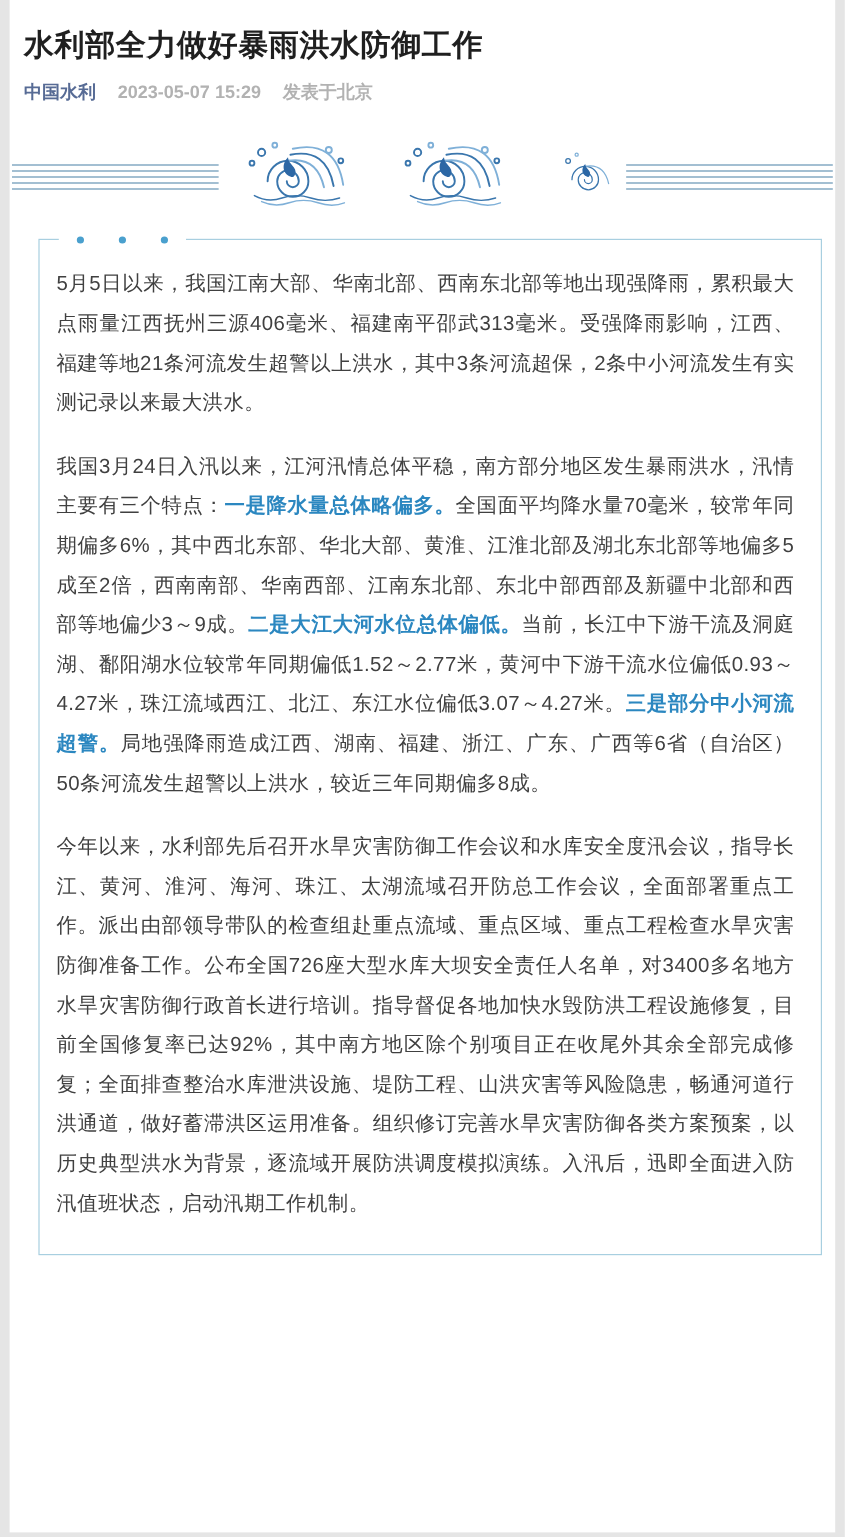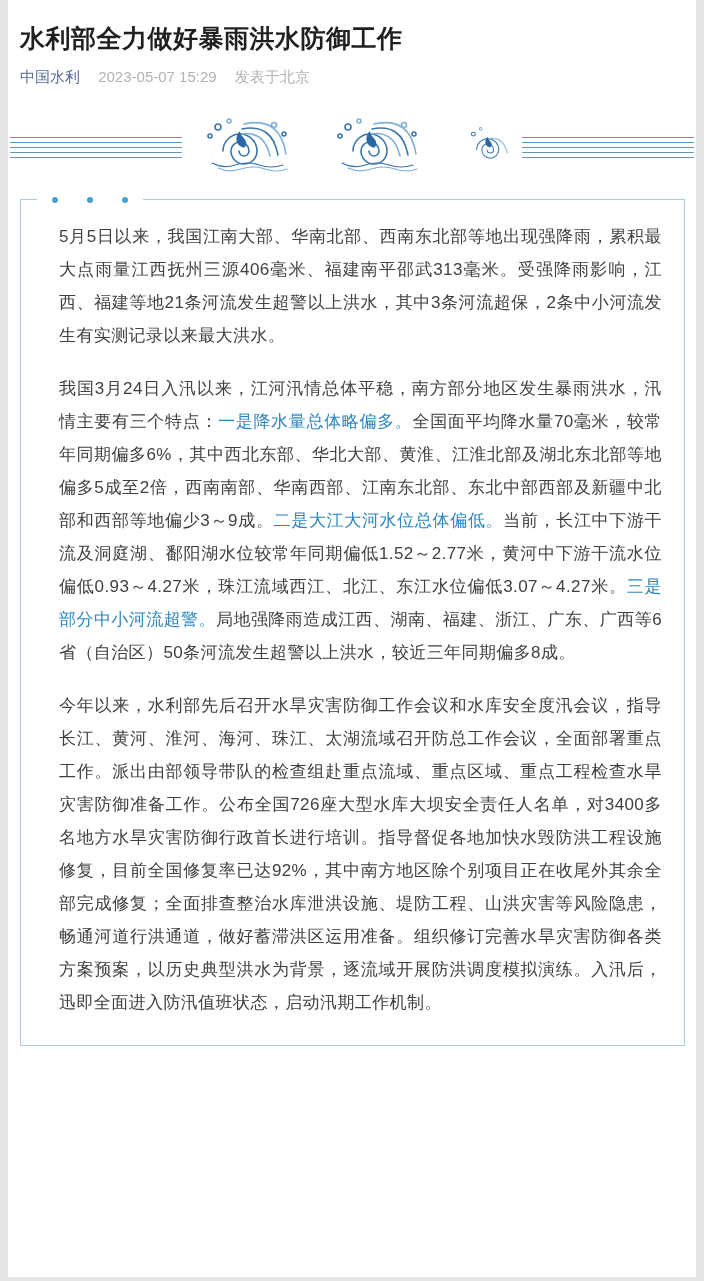--- a/index.html
+++ b/index.html
@@ -16,46 +16,46 @@
   }
   .card{
     width:688px; margin:0 8px; height:1277px; overflow:hidden;
     background:var(--card_bg);
   }
   .header{ padding:22px 24px 0 12px; }
   .title{
     font-size:25px; line-height:1.35; font-weight:600; color:var(--title_text);
     letter-spacing:0.5px;
   }
-  .byline{ margin-top:12px; font-size:15px; }
+  .byline{ margin-top:12px; font-size:15px;font-weight:bold; }
   .account{ color:var(--link_blue); cursor:pointer; margin-right:14px; }
   .meta{ color:var(--meta_gray); margin-right:14px; }
   .wave-banner{ position:relative; height:66px; margin-top:26px; }
   .wave-lines{ position:absolute; left:2px; right:2px; top:24px; }
   .wave-lines div{ height:1px; background:#4d82a8; margin-bottom:4px; opacity:.85;}
   .wave-art{ position:absolute; left:50%; transform:translateX(-50%); top:0; }
   .content-box{
     position:relative;
-    margin:20px 11px 4px 12px;
+    margin:20px 11px 4px 24px;
     border:1px solid var(--box_border);
-    padding:20px 22px 26px 38px;
+    padding:20px 22px 26px 14px;
   }
   .dots-decoration{
     position:absolute; top:-4px; left:16px; width:106px; height:8px;
     background:var(--card_bg);
     display:flex; align-items:center; justify-content:space-around;
   }
   .dot{ width:6px; height:6px; border-radius:50%; background:var(--dot_blue); }
   .article p{
     font-size:17px; line-height:33px; color:var(--body_text);
     text-align:justify; letter-spacing:0.4px;
     margin:0 0 20px 0;
   }
   .article p:last-child{ margin-bottom:0; }
-  .article .hl{ color:var(--highlight_blue); font-weight:normal; }
+  .article .hl{ color:var(--highlight_blue); font-weight:bold; }
 </style>
 </head>
 <body>
 
 <div class="card">
 
   <div class="header">
     <h1 class="title">水利部全力做好暴雨洪水防御工作</h1>
     <div class="byline">
       <span class="account">中国水利</span>

